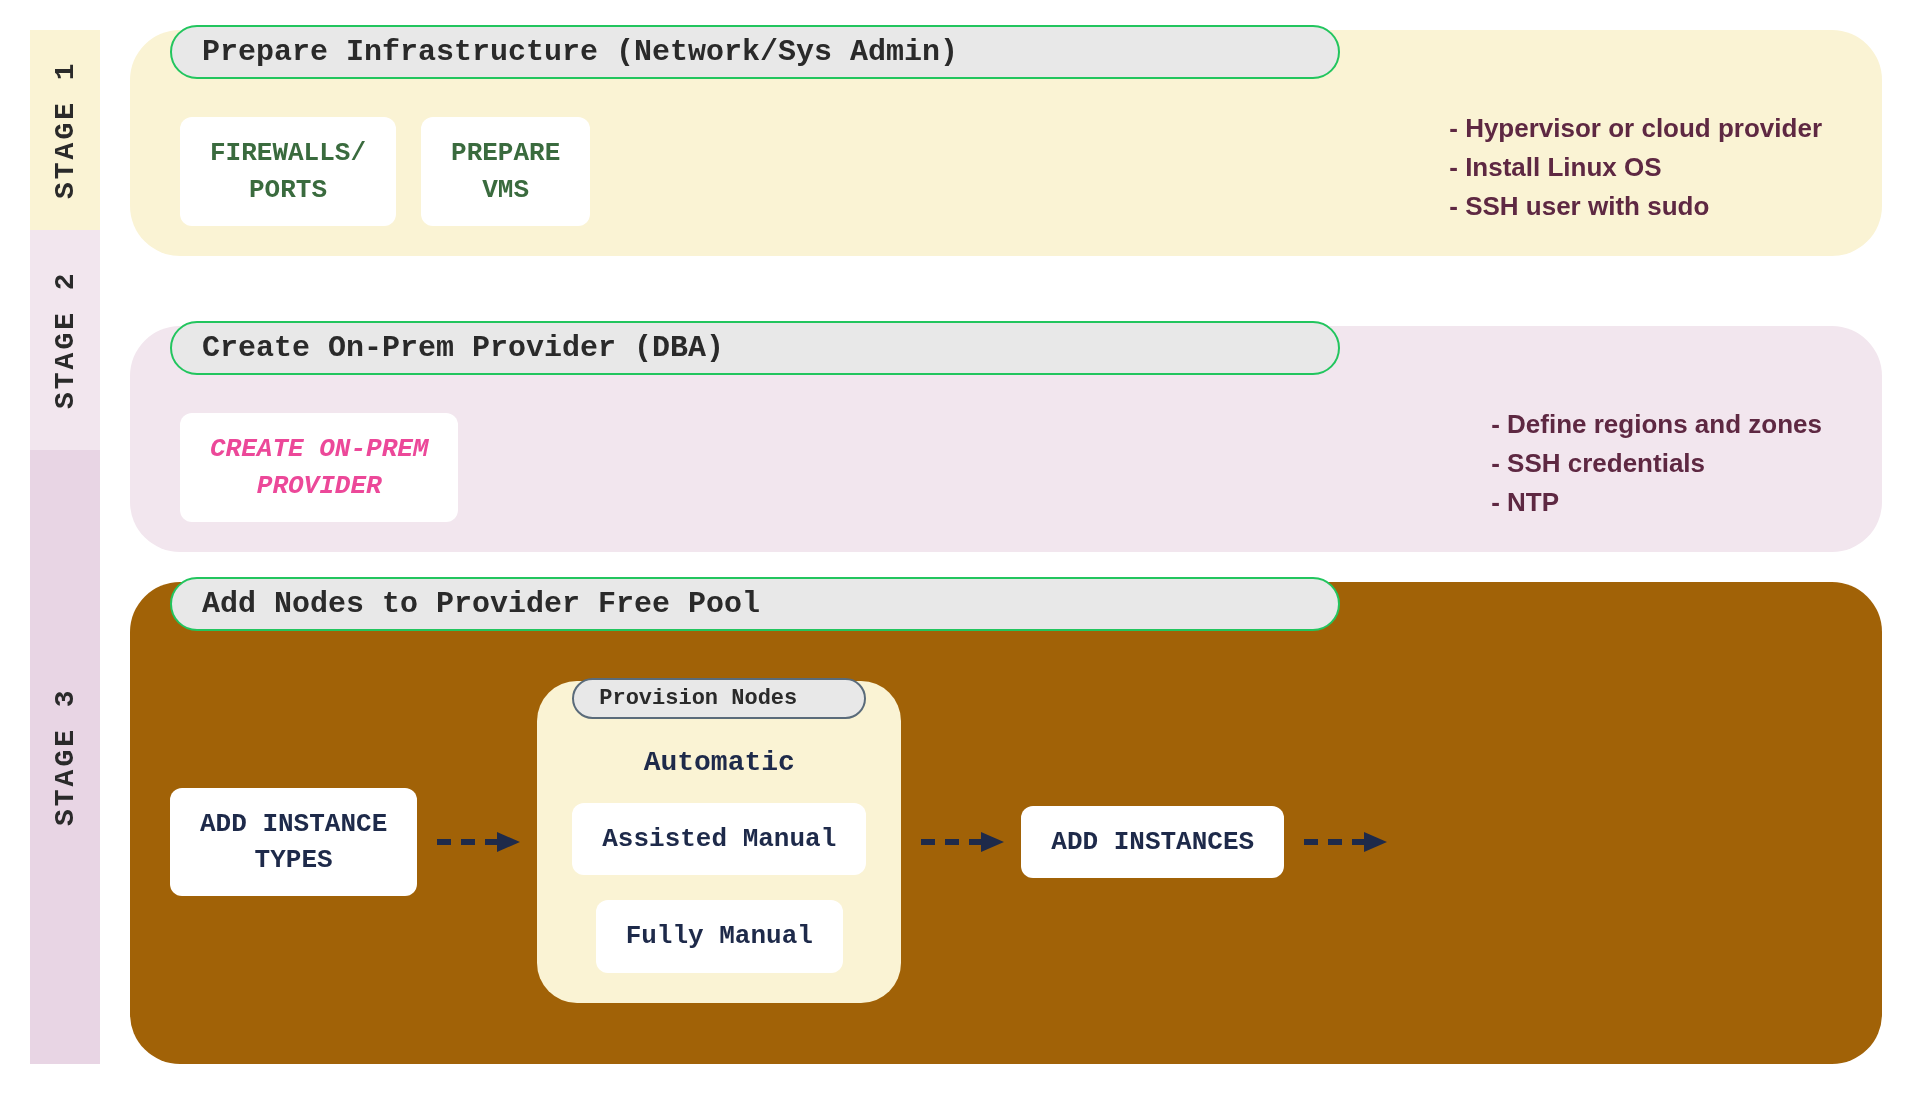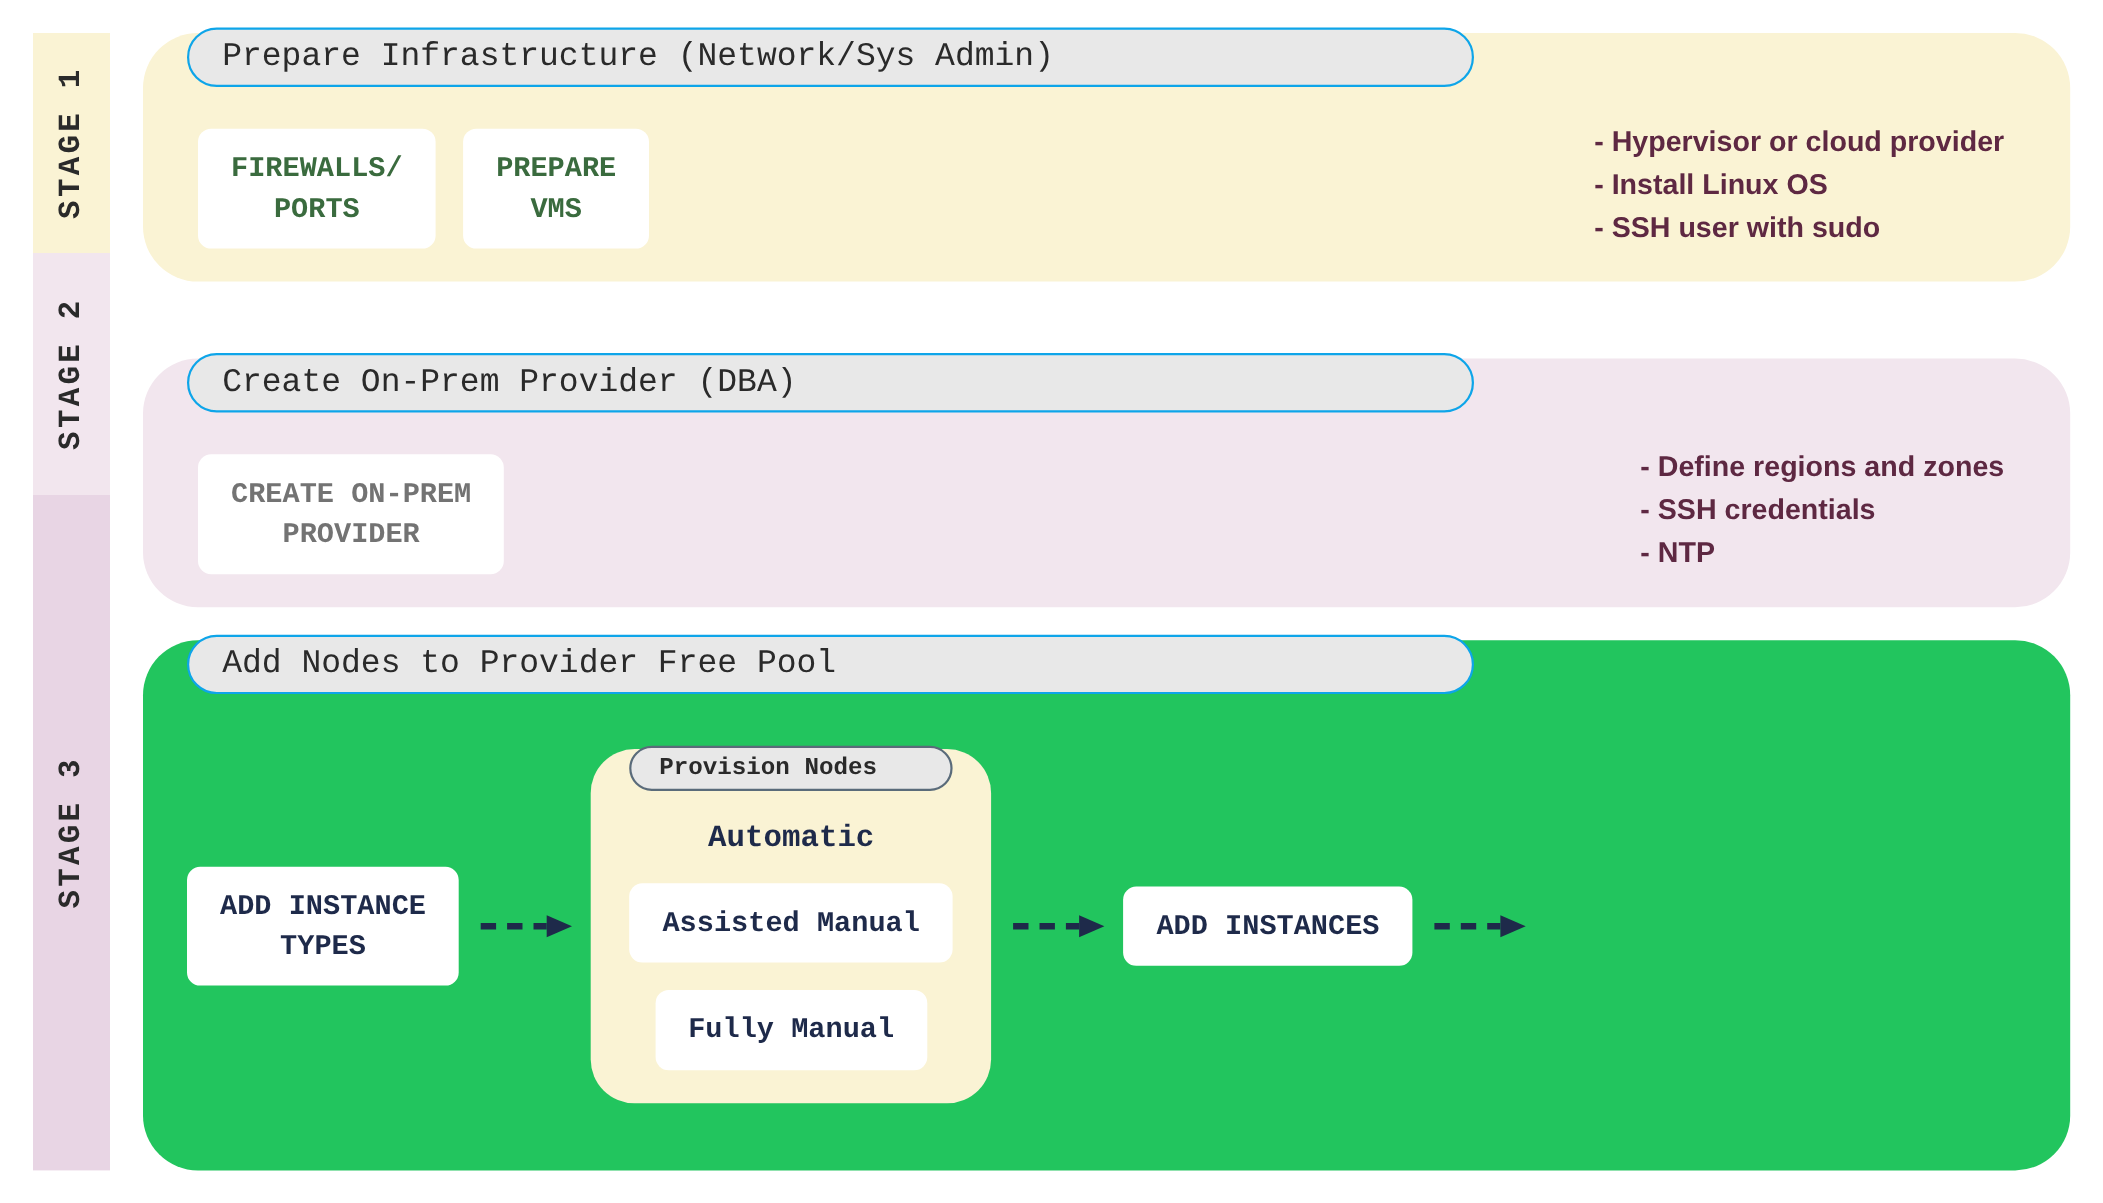--- a/index.html
+++ b/index.html
@@ -41,28 +41,28 @@
       gap: 30px;
       padding-left: 30px;
     }
     .stage {
       border-radius: 50px;
       padding: 0 40px 30px 40px;
       position: relative;
     }
     .stage-1 { background: #faf3d4; }
     .stage-2 { background: #f2e6ee; margin-top: 40px; }
-    .stage-3 { background: #22c55e; flex: 1; }
+    .stage-3 { background: #a16207; flex: 1; }
     .stage-header {
       background: #e8e8e8;
-      border: 2px solid #0ea5e9;
+      border: 2px solid #22c55e;
       border-radius: 40px;
       padding: 8px 30px;
       font-size: 30px;
-      font-weight: normal;
+      font-weight: bold;
       color: #2a2a2a;
       width: 70%;
       margin-bottom: 25px;
       position: relative;
       top: -5px;
     }
     .boxes {
       display: flex;
       gap: 25px;
       align-items: center;
@@ -70,21 +70,21 @@
     .white-box {
       background: #fff;
       border-radius: 12px;
       padding: 18px 30px;
       font-weight: bold;
       font-size: 26px;
       text-align: center;
       line-height: 1.4;
     }
     .box-green { color: #3a6b3e; }
-    .box-maroon { color: #737373; }
+    .box-maroon { color: #ec4899; font-style: italic; }
     .box-navy { color: #1e2a4a; }
     .notes {
       font-family: Liberation Sans, sans-serif;
       font-size: 26px;
       color: #5e2842;
       font-weight: bold;
       line-height: 1.5;
       margin-left: auto;
       padding-right: 20px;
     }

